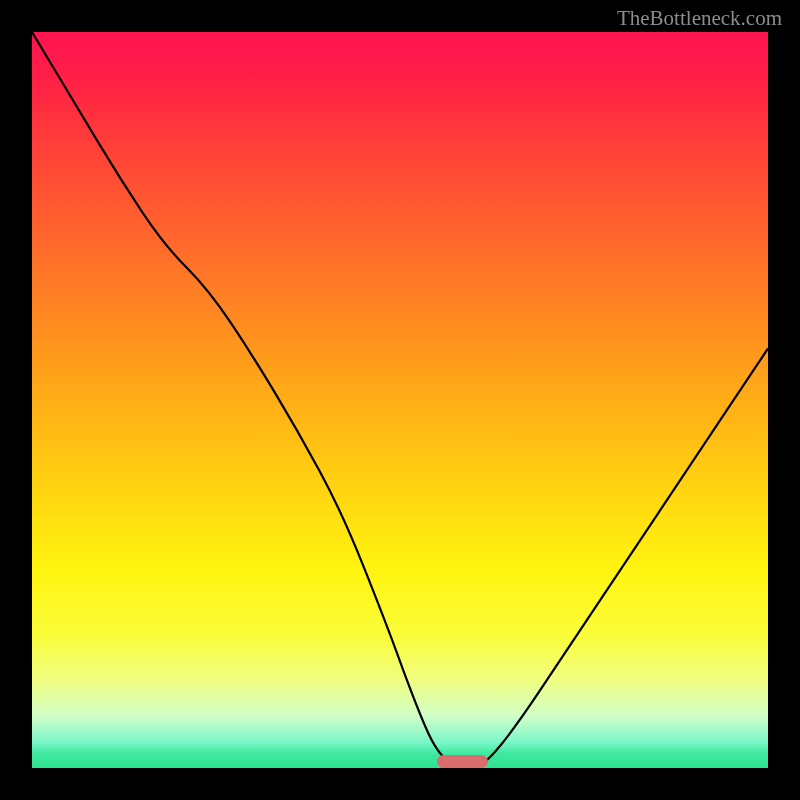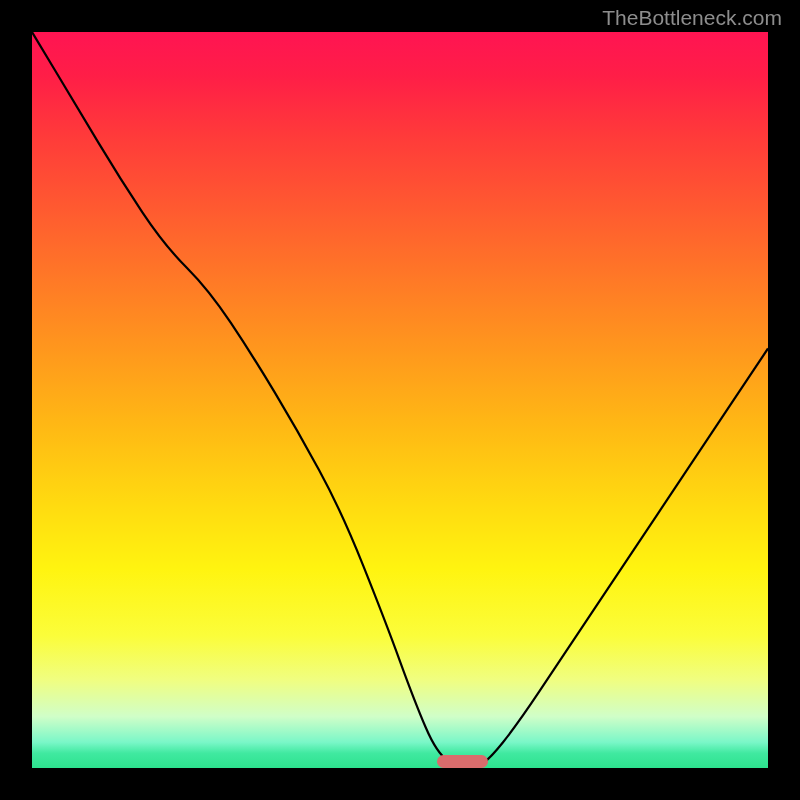--- a/index.html
+++ b/index.html
@@ -49,21 +49,21 @@
   .marker {
     position: absolute;
     background: #d96c6c;
     border-radius: 8px;
     height: 13px;
   }
   .watermark {
     position: absolute;
     top: 6px;
     right: 18px;
-    font-family: Liberation Sans, sans-serif;
+    font-family: Liberation Serif, serif;
     font-size: 21px;
     color: #8d8d8d;
     font-weight: 500;
     letter-spacing: 0px;
   }
 </style>
 </head>
 <body>
 
 <div class="chart-container">

